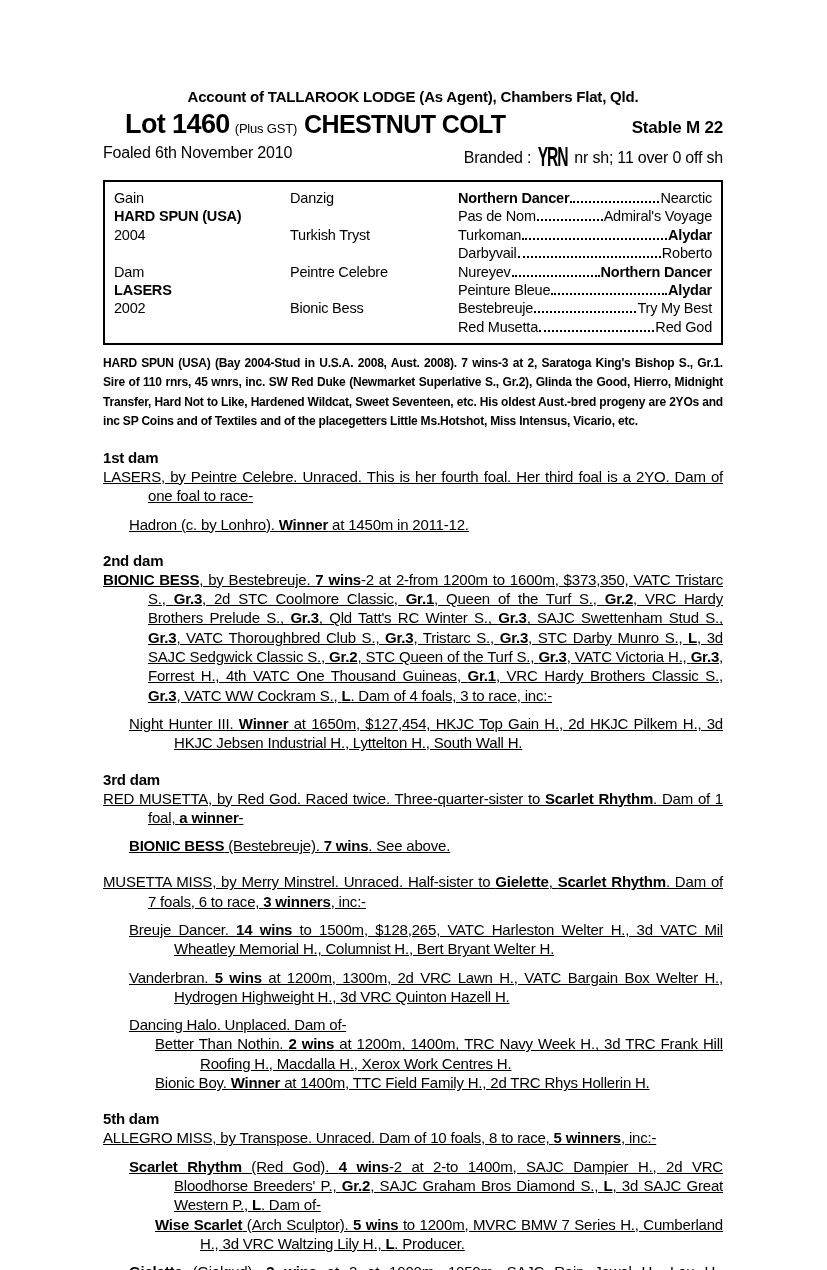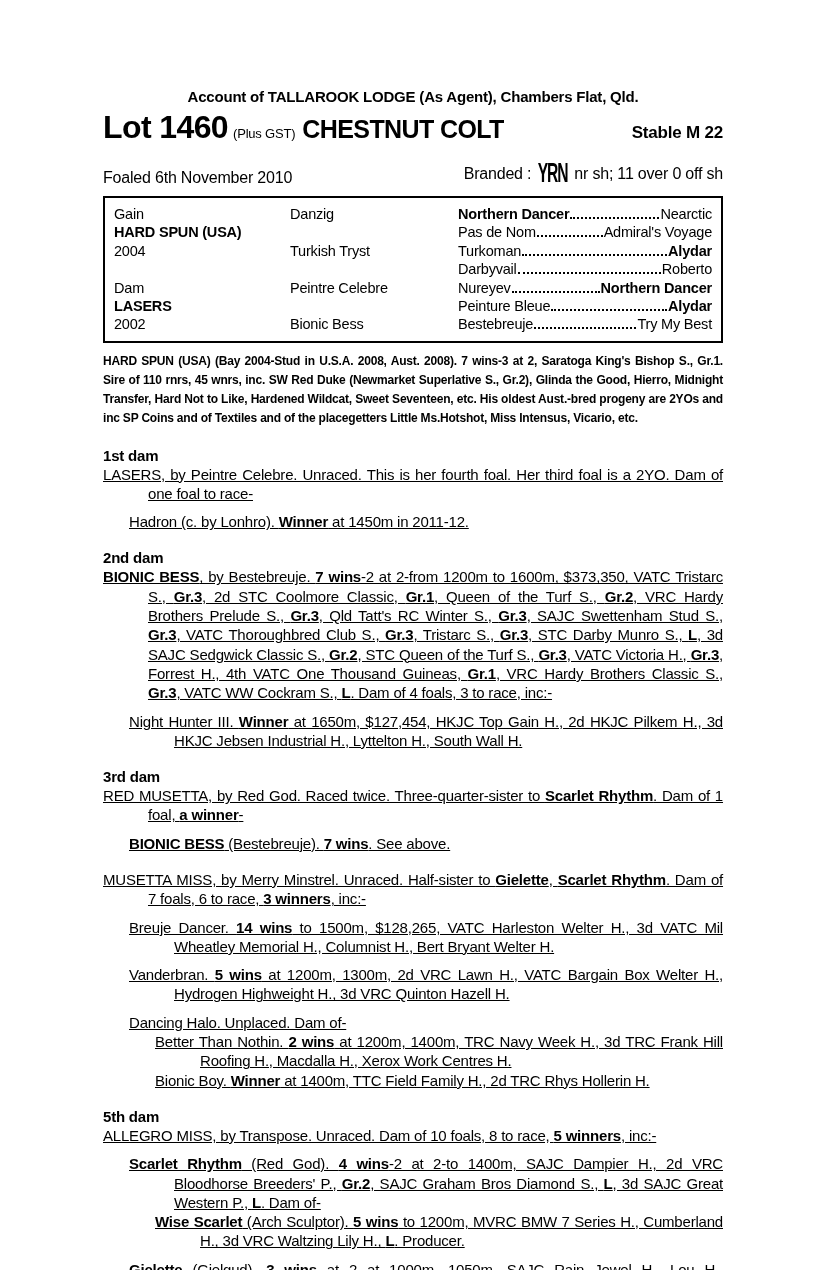--- a/index.html
+++ b/index.html
@@ -10,25 +10,25 @@
     font-family:"Liberation Sans","DejaVu Sans",sans-serif;
     box-sizing:border-box;
     padding:88px 104px 0 103px;
     overflow:hidden;
     letter-spacing:-0.2px;
   }
   .b{font-weight:bold;}
   
   .account{font-weight:bold;text-align:center;font-size:15px;}
   .lot-line{display:flex;align-items:baseline;margin-top:4px;}
-  .lot-num{font-weight:bold;font-size:32px;letter-spacing:-0.6px;}
+  .lot-num{font-weight:bold;font-size:27px;letter-spacing:-0.6px;margin-left:22px;}
   .gst{font-size:13px;margin-left:5px;}
   .colt{font-weight:bold;font-size:25px;letter-spacing:-0.6px;margin-left:7px;}
   .stable{font-weight:bold;font-size:17px;margin-left:auto;}
-  .foaled-line{display:flex;align-items:flex-end;font-size:16px;margin-top:14px;gap:16px;}
+  .foaled-line{display:flex;align-items:flex-start;font-size:16px;margin-top:4px;gap:16px;}
   .branded{margin-left:auto;display:flex;align-items:center;gap:5px;}
   .brand-mark{
     font-weight:bold;font-size:27px;line-height:1;
     display:inline-block;transform:scaleX(0.58);transform-origin:center;
     letter-spacing:-2px;margin:0 -9px;
   }
   
   .ped-table{border:2px solid #000;margin-top:9px;padding:7px 9px;font-size:14.5px;}
   .ped-row{display:grid;grid-template-columns:176px 168px 1fr;line-height:18.4px;height:18.4px;align-items:baseline;}
   .ped-row .c1,.ped-row .c2{white-space:nowrap;}
@@ -125,20 +125,29 @@
       </div>
       <div class="ped-row">
         <span class="c1">2002</span>
         <span class="c2">Bionic Bess</span>
         <span class="c3">
           <span class="gl">Bestebreuje</span>
           <span class="lead"></span>
           <span class="gr">Try My Best</span>
         </span>
       </div>
+      <div class="ped-row">
+        <span class="c1"></span>
+        <span class="c2"></span>
+        <span class="c3">
+          <span class="gl">Red Musetta</span>
+          <span class="lead"></span>
+          <span class="gr">Red God</span>
+        </span>
+      </div>
     </div>
 
   <p class="sire-summary">HARD SPUN (USA) (Bay 2004-Stud in U.S.A. 2008, Aust. 2008). 7 wins-3 at 2, Saratoga King's Bishop S., Gr.1. Sire of 110 rnrs, 45 wnrs, inc. SW Red Duke (Newmarket Superlative S., Gr.2), Glinda the Good, Hierro, Midnight Transfer, Hard Not to Like, Hardened Wildcat, Sweet Seventeen, etc. His oldest Aust.-bred progeny are 2YOs and inc SP Coins and of Textiles and of the placegetters Little Ms.Hotshot, Miss Intensus, Vicario, etc.</p>
 
   <div id="sections">
       <div class="dam-section">
         <div class="sec-label">1st dam</div>
         <p class="para lv0"><span>LASERS, by Peintre Celebre. Unraced. This is her fourth foal. Her third foal is a 2YO. Dam of one foal to race-</span></p>
         <p class="para lv1"><span>Hadron (c. by Lonhro). </span><span class="b">Winner</span><span> at 1450m in 2011-12.</span></p>
       </div>

